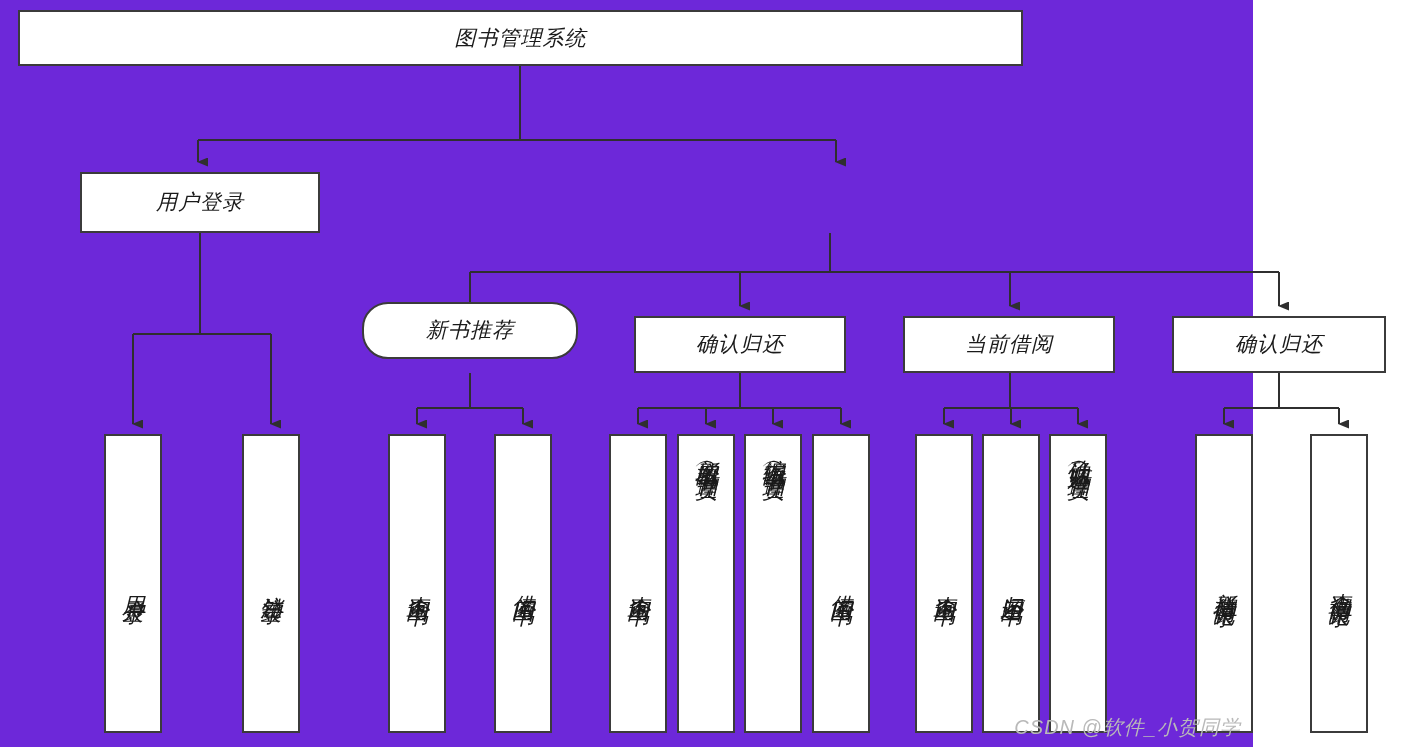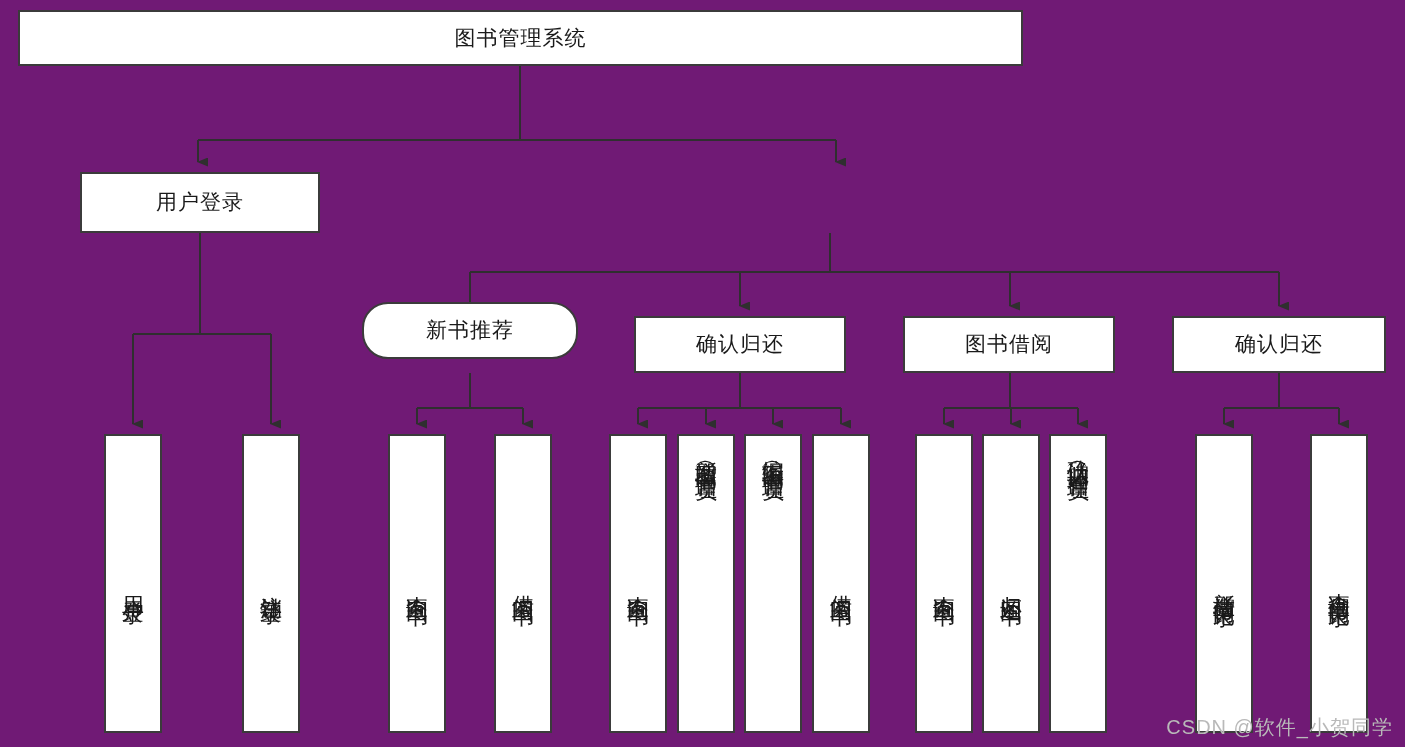--- a/index.html
+++ b/index.html
@@ -1,21 +1,21 @@
 <!DOCTYPE html>
 <html><head>
 <meta charset="utf-8">
 <style>
   html,body{margin:0;padding:0;background:#ffffff;}
   body{
     width:1405px;height:747px;
     font-family:"Liberation Sans","DejaVu Sans",sans-serif;
     overflow:hidden;
   }
-  #diagram-root{position:relative;width:1405px;height:747px;background:#701a75;}
+  #diagram-root{position:relative;width:1253px;height:747px;background:#6d28d9;font-style:italic;}
   svg.canvas{position:absolute;top:0;left:0;width:1405px;height:747px;}
 
   .node-box{
     position:absolute;
     box-sizing:border-box;
     border:2px solid #3b3b3b;
     background:#ffffff;
     display:flex;
     align-items:center;
     justify-content:center;
@@ -123,21 +123,21 @@
 
   <div class="node-box" style="left:362px;top:302px;width:216px;height:57px;border-radius:26px;">
     <span class="lbl">新书推荐</span>
   </div>
 
   <div class="node-box" style="left:634px;top:316px;width:212px;height:57px;">
     <span class="lbl">确认归还</span>
   </div>
 
   <div class="node-box" style="left:903px;top:316px;width:212px;height:57px;">
-    <span class="lbl">图书借阅</span>
+    <span class="lbl">当前借阅</span>
   </div>
 
   <div class="node-box" style="left:1172px;top:316px;width:214px;height:57px;">
     <span class="lbl">确认归还</span>
   </div>
 
   <div class="node-box vertical vert-center" style="left:104px;top:434px;width:58px;height:299px;">
     <span class="lbl">用户登录</span>
   </div>
   <div class="node-box vertical vert-center" style="left:242px;top:434px;width:58px;height:299px;">

